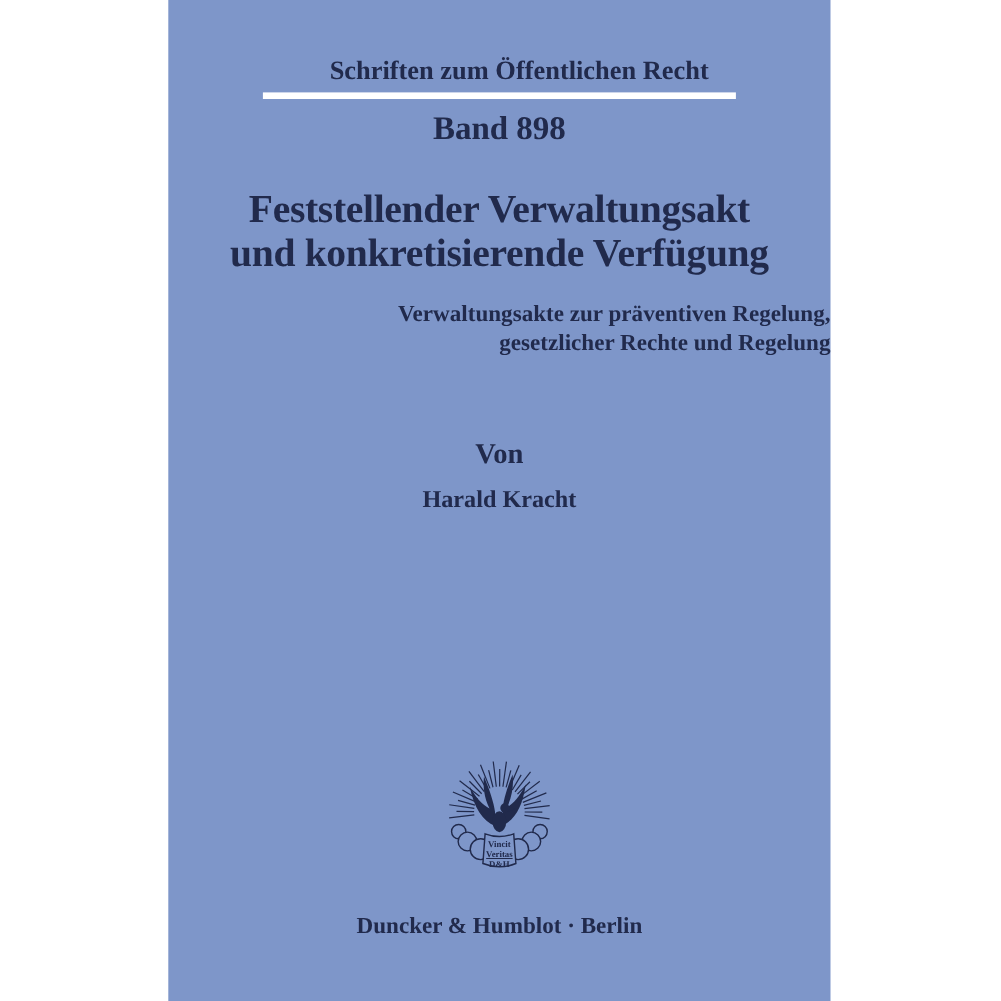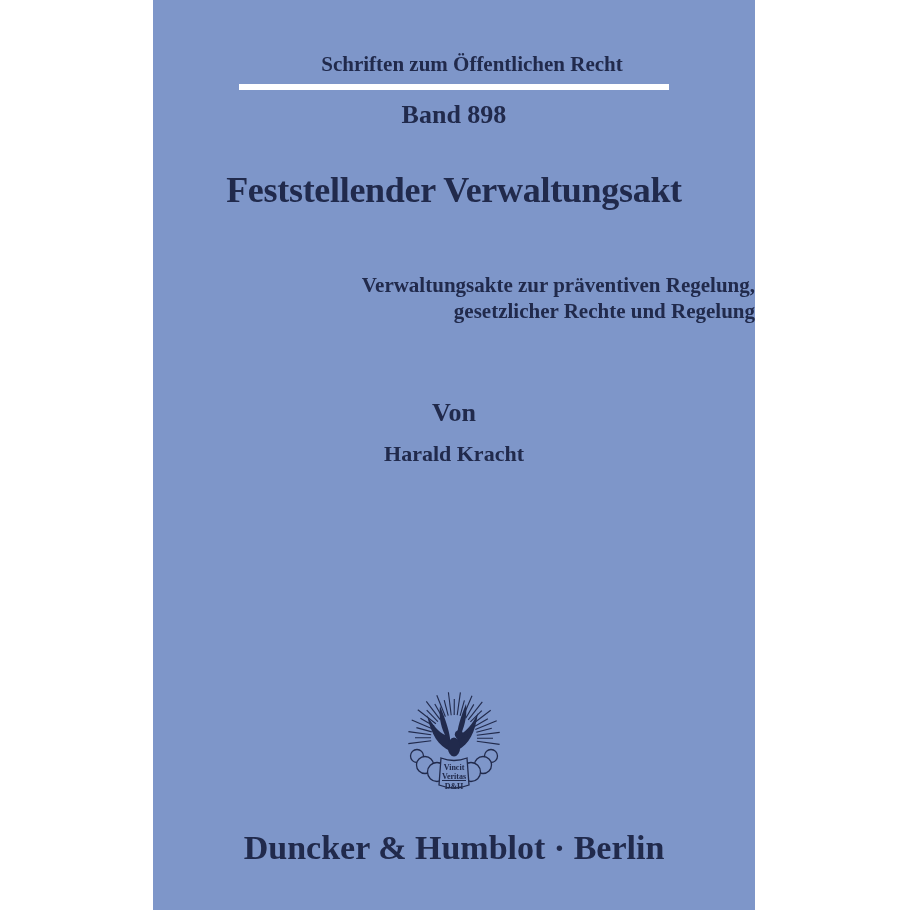--- a/index.html
+++ b/index.html
@@ -13,30 +13,30 @@
     position: absolute; left: 153px; top: 0;
     width: 602px; height: 910px;
     background: var(--cover-bg, #7e96c9);
     color: var(--ink, #212a4c);
   }
   .block {
     position: absolute; left: 0; right: 0;
     text-align: center; font-weight: bold;
     color: var(--ink, #212a4c);
   }
-  .series    { top: 52px;  font-size: 21px; padding-left: 36px; }
+  .series    { top: 52px;  font-size: 24px; padding-left: 36px; }
   .rule      { position: absolute; top: 84px; left: 86px; width: 430px; height: 6px;
                background: var(--rule, #ffffff); }
-  .band      { top: 100px; font-size: 26px; }
+  .band      { top: 100px; font-size: 30px; }
   .title     { top: 171px; font-size: 36px; line-height: 1.1; letter-spacing: -0.3px; }
   .subtitle  { top: 272px; font-size: 21px; line-height: 1.26; text-align: right; }
   .byline    { top: 398px; font-size: 26px; }
   .author    { top: 441px; font-size: 22px; }
   .emblem    { position: absolute; top: 688px; left: 50%; transform: translateX(-50%); }
-  .publisher { top: 829px; font-size: 34px; }
+  .publisher { top: 829px; font-size: 21px; }
 
   .rays line      { stroke: var(--ink, #212a4c); stroke-width: 1.1; }
   .clouds circle  { fill: var(--cover-bg, #7e96c9); stroke: var(--ink, #212a4c); stroke-width: 1.3; }
   .bird path, .bird ellipse, .bird circle { fill: var(--ink, #212a4c); }
   .banner-paper   { fill: var(--cover-bg, #7e96c9); stroke: var(--ink, #212a4c); stroke-width: 1.3; }
   .banner-fold    { stroke: var(--ink, #212a4c); stroke-width: 1; }
   .emblem text {
     fill: var(--ink, #212a4c);
     font-family: "Liberation Serif", "DejaVu Serif", serif;
     font-weight: bold; text-anchor: middle;
@@ -50,20 +50,21 @@
 <div class="cover">
 
   <div class="block series">Schriften zum Öffentlichen Recht</div>
 
   <div class="rule"></div>
 
   <div class="block band">Band 898</div>
 
   <div class="block title">
     <div>Feststellender Verwaltungsakt</div>
+    <div>und konkretisierende Verfügung</div>
   </div>
 
   <div class="block subtitle">
     <div>Verwaltungsakte zur präventiven Regelung,</div>
     <div>gesetzlicher Rechte und Regelung</div>
   </div>
 
   <div class="block byline">Von</div>
 
   <div class="block author">Harald Kracht</div>

